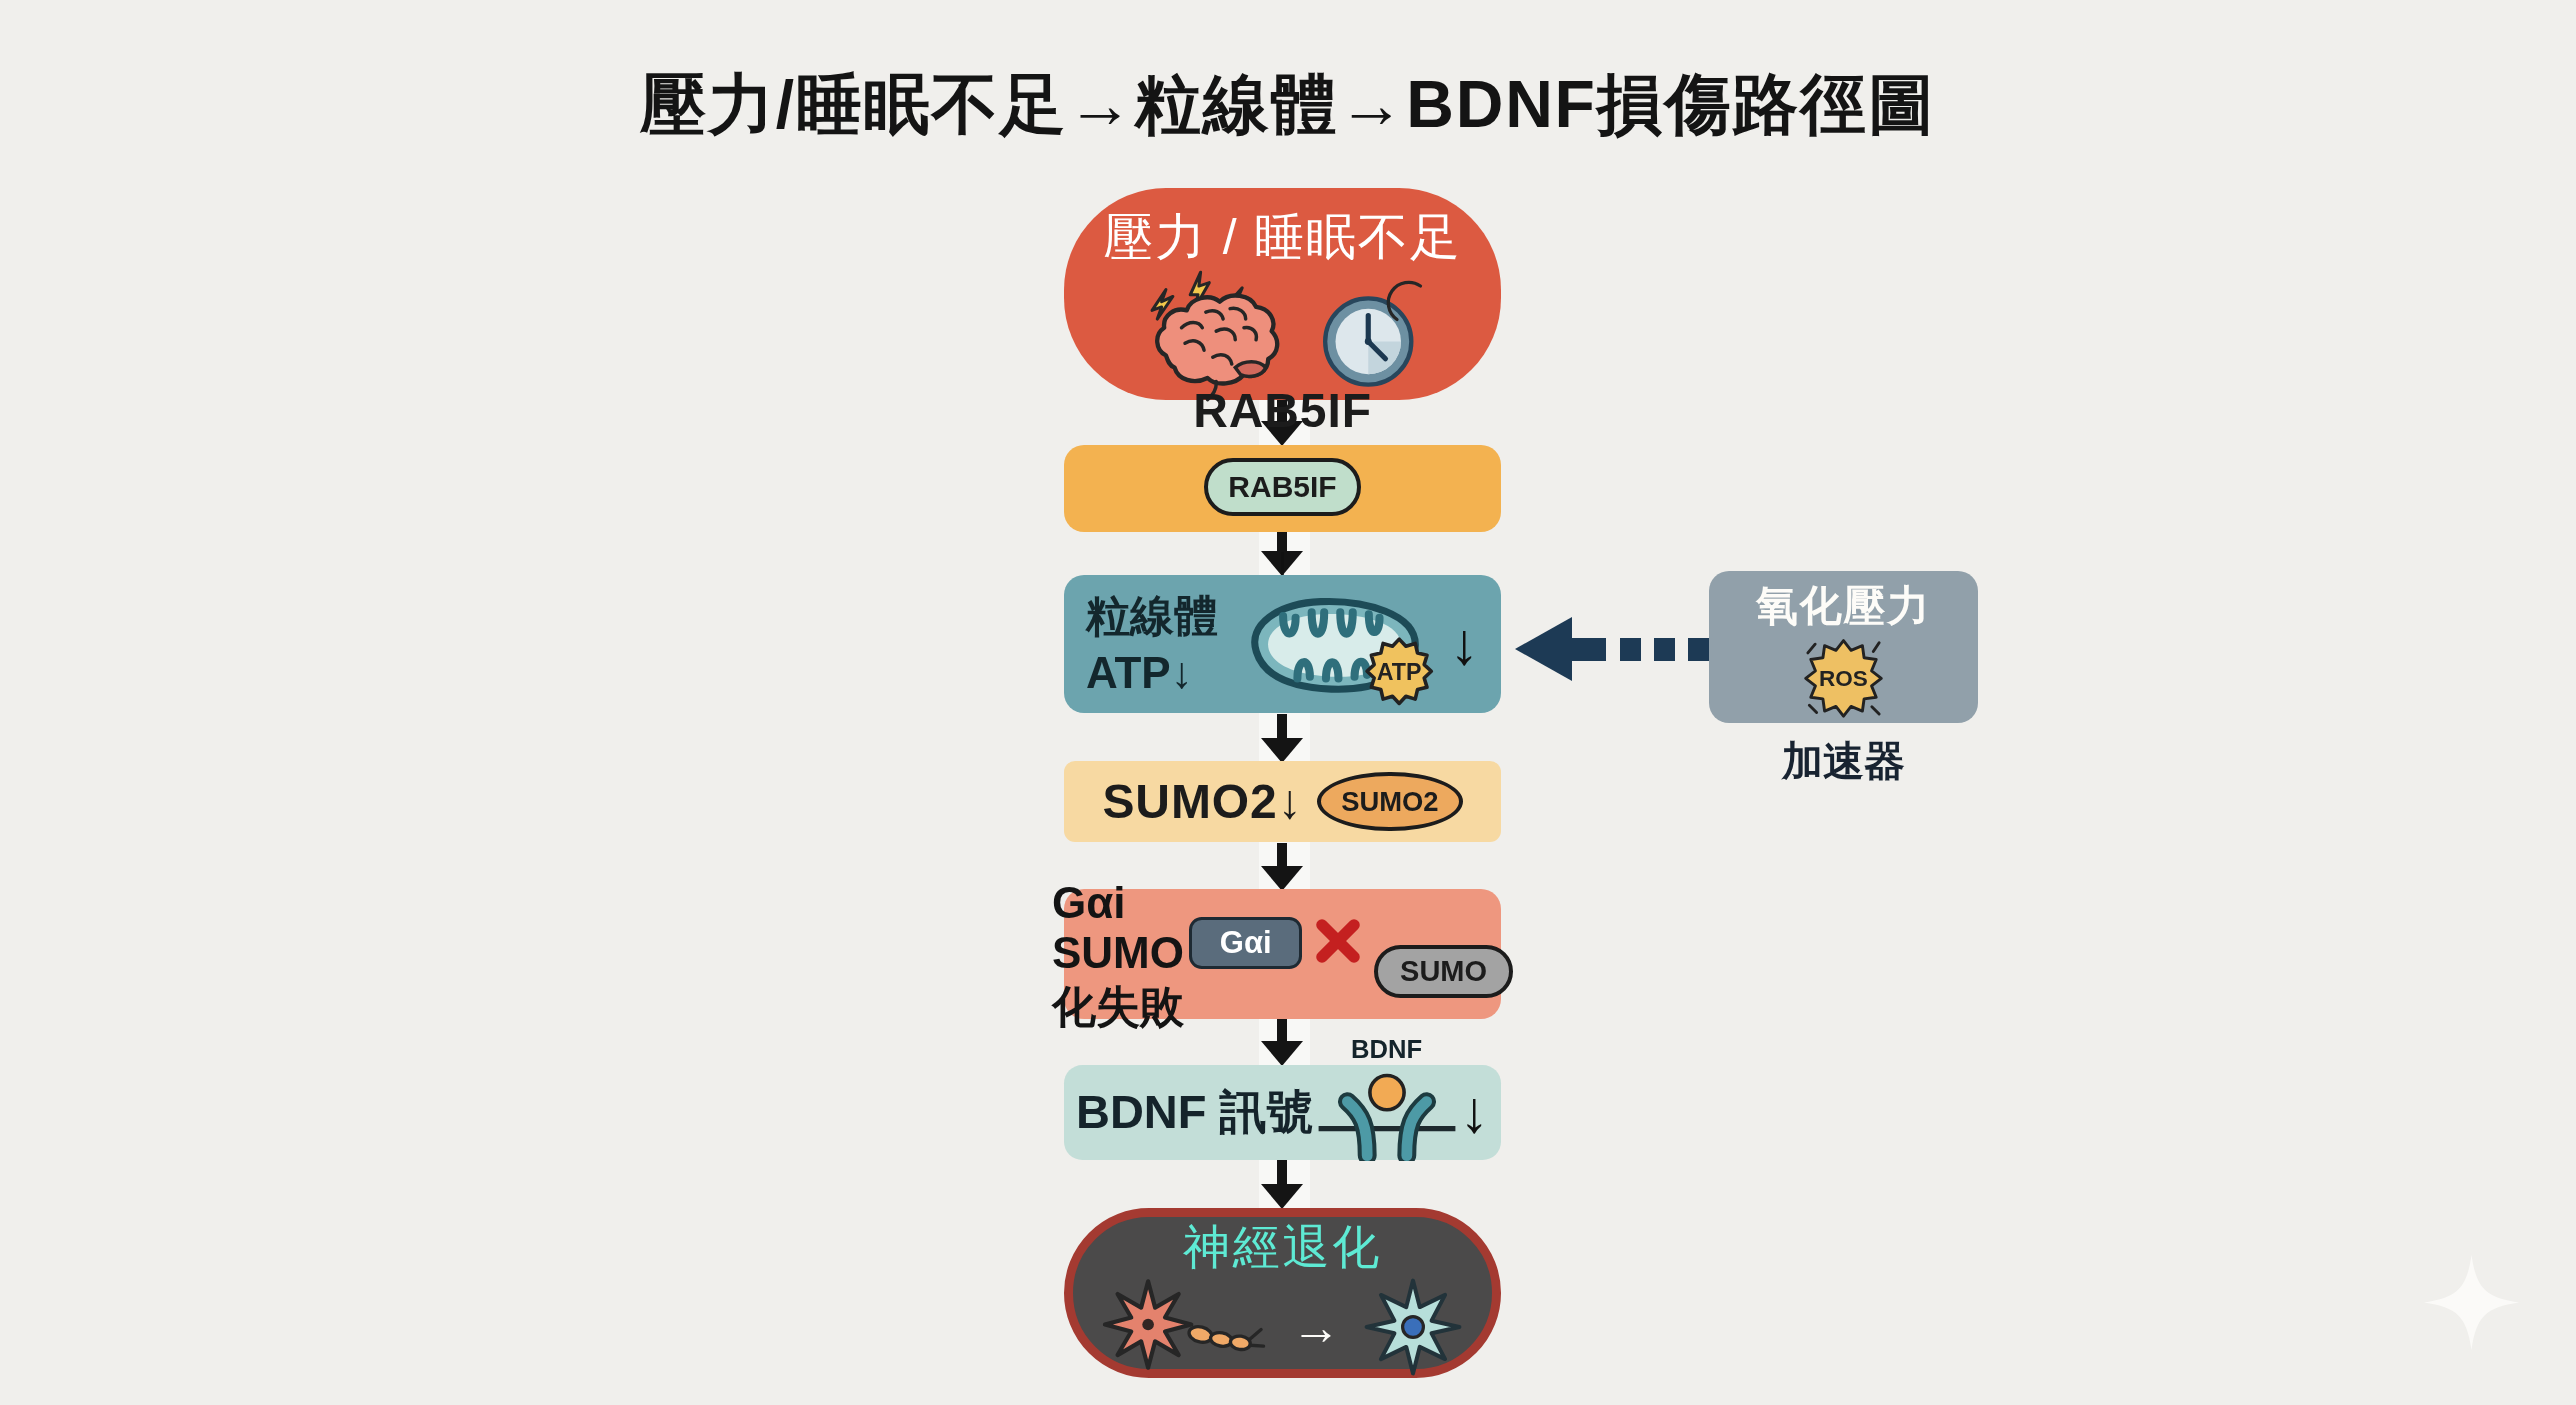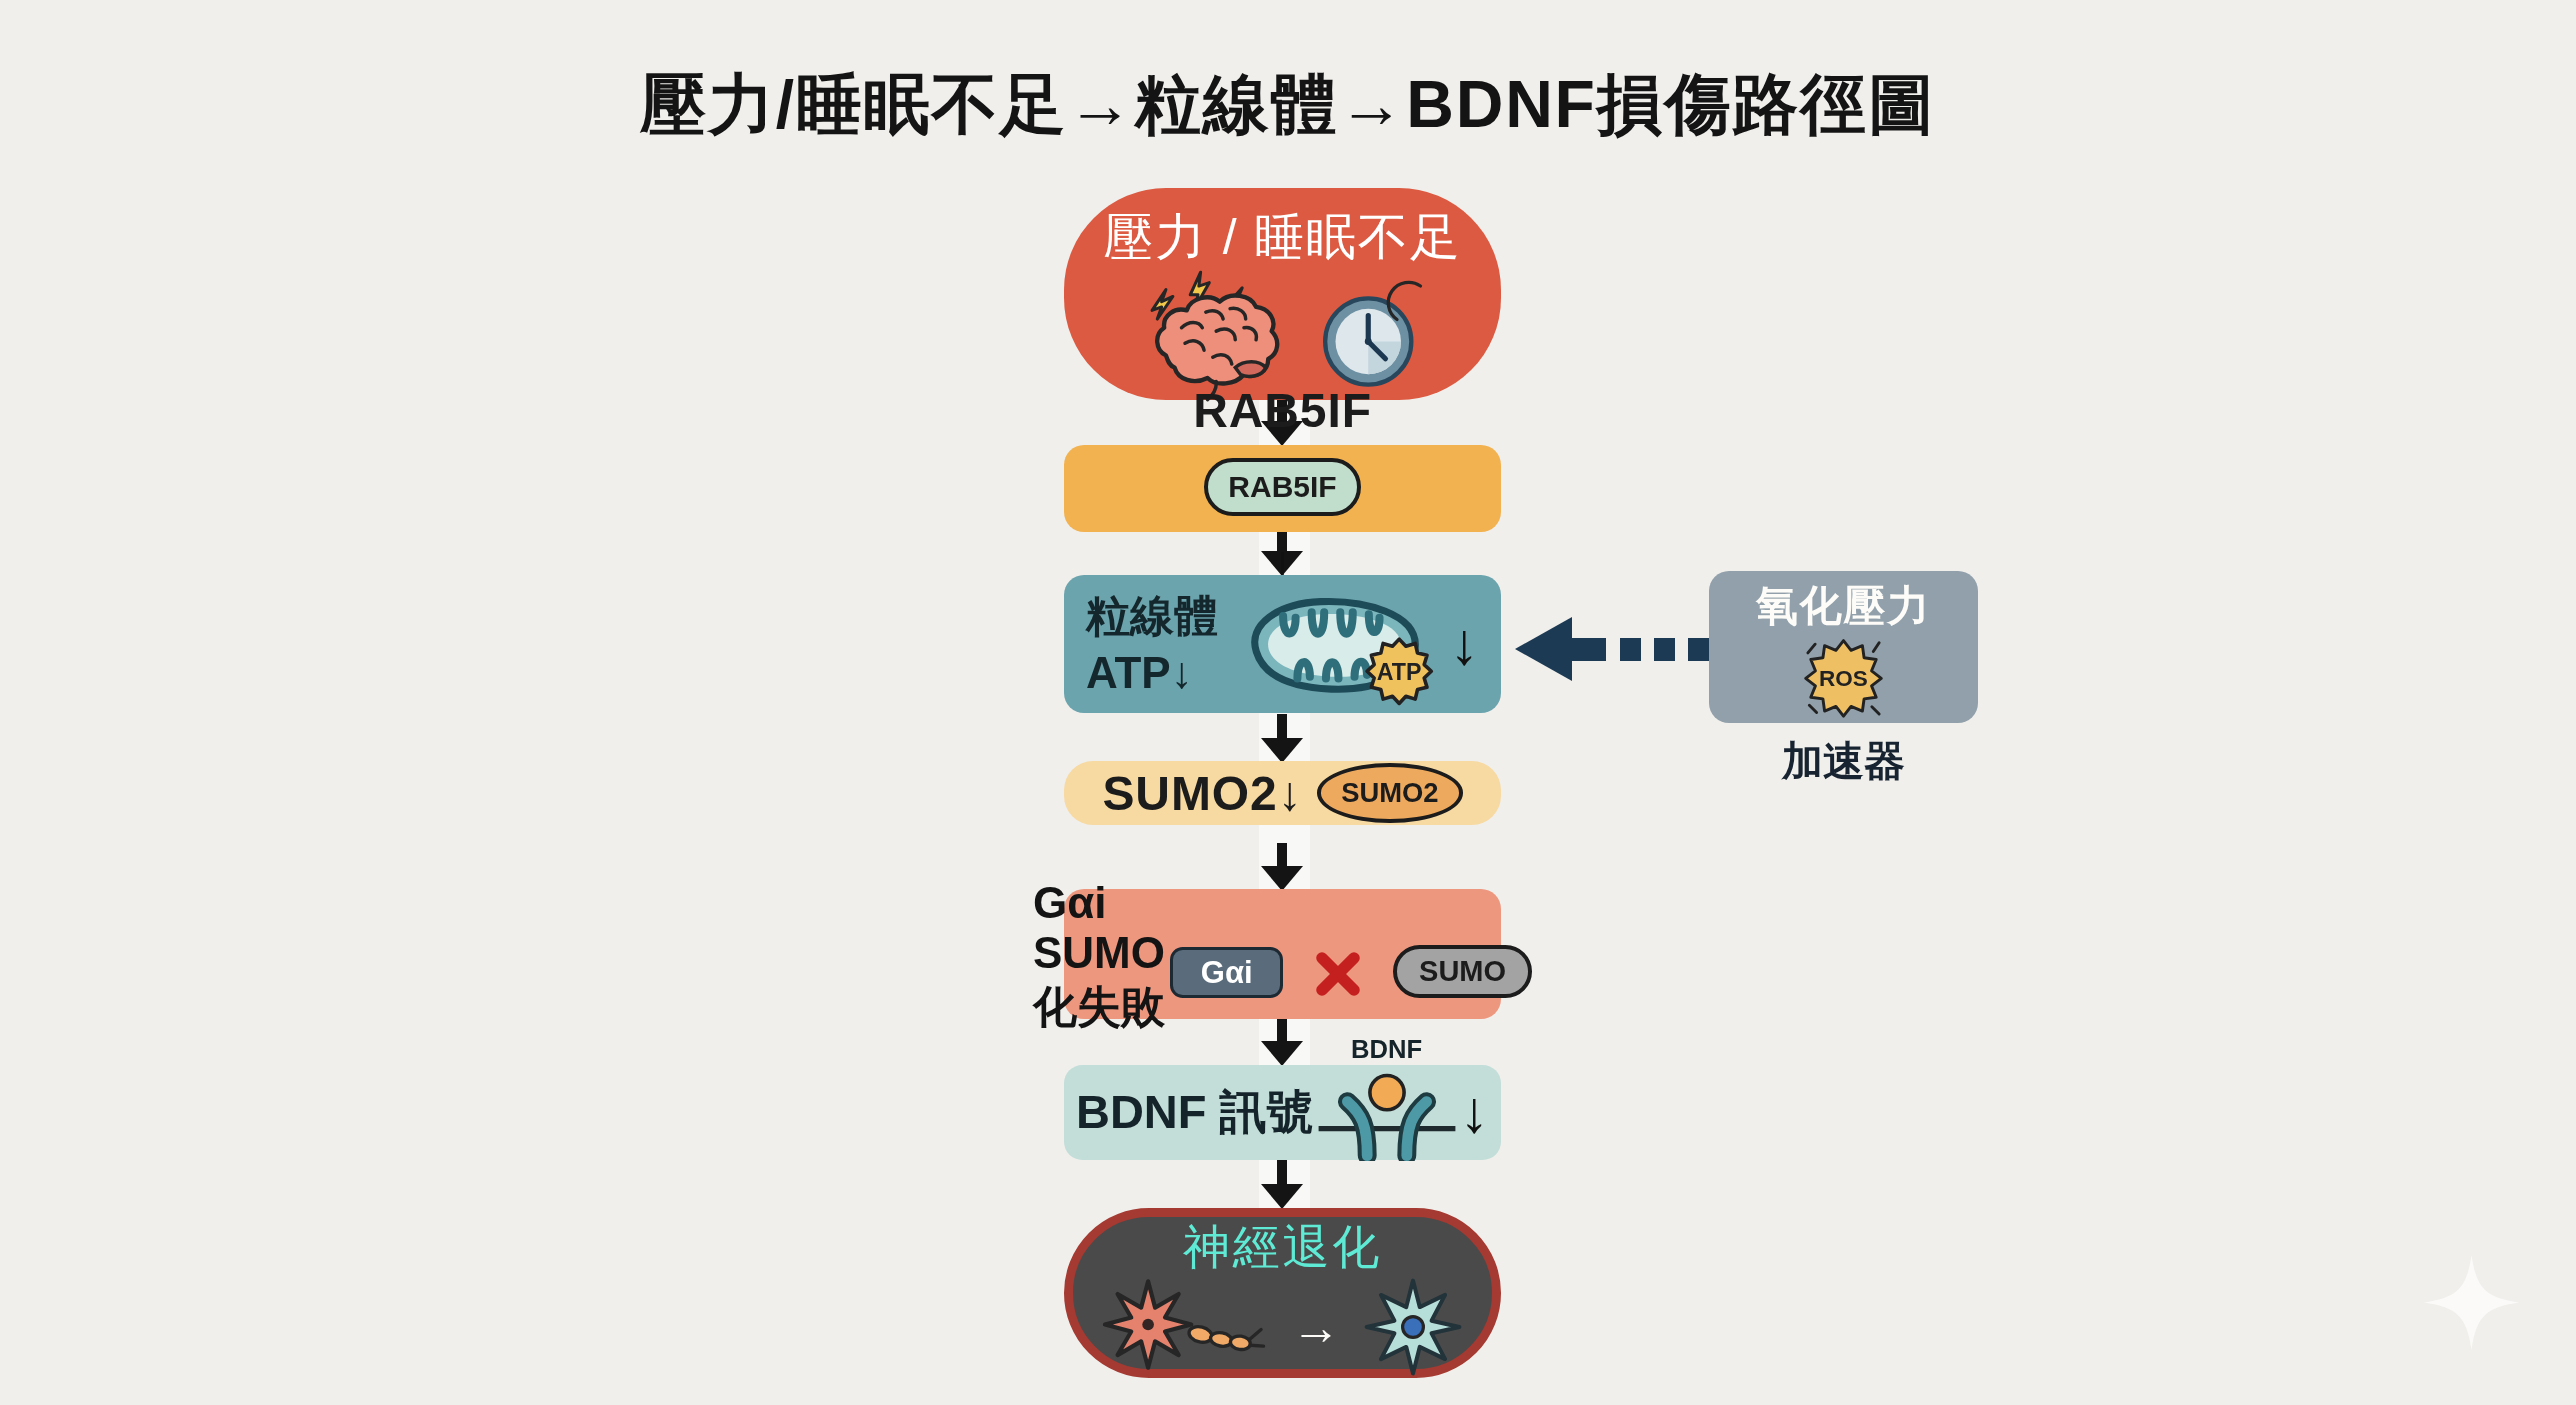--- a/index.html
+++ b/index.html
@@ -35,26 +35,26 @@
 
   .node-oxidative{left:1709px;top:571px;width:269px;height:152px;background:#91a0aa;border-radius:20px;flex-direction:column;padding-top:7.3px;}
   .oxidative-label{font-size:42px;font-weight:800;color:#fdfcf8;letter-spacing:1.8px;}
   .caption-accel{position:absolute;left:1709px;width:269px;top:734px;text-align:center;font-size:41px;font-weight:900;color:#182331;}
 
   .dashed-arrow{position:absolute;left:1515px;top:617px;width:194px;height:64px;display:flex;align-items:center;}
   .da-head{width:0;height:0;border-top:32px solid transparent;border-bottom:32px solid transparent;border-right:57px solid #1d3a55;}
   .da-shaft{width:40px;height:23px;background:#1d3a55;}
   .da-dash{width:24px;height:23px;background:#1d3a55;margin-left:13.7px;}
 
-  .node-sumo2{top:761px;height:64px;background:#f7d9a2;border-radius:29px;gap:14.6px;}
+  .node-sumo2{top:761px;height:81px;background:#f7d9a2;border-radius:11px;gap:14.6px;}
   .pill-ellipse{background:#eda95e;border-radius:50%;font-size:27.4px;padding:12px 20px;}
 
   .node-gai{top:889px;height:130px;background:#ee977f;border-radius:20px;flex-direction:row;gap:5.5px;padding-top:7.3px;}
   .gai-label{font-size:44px;font-weight:900;color:#141414;}
-  .gai-row{display:flex;align-items:flex-end;gap:31px;}
+  .gai-row{display:flex;align-items:flex-start;gap:12px;}
   .tag-gai{background:#5a6c7c;border:3.7px solid #1e2a33;border-radius:12.8px;color:#fff;font-size:31px;font-weight:800;padding:7.3px 27.4px;line-height:1;}
   .pill-sumo{background:#a3a3a3;border-radius:37px;font-size:29px;padding:8.2px 22px;margin-top:28px;}
 
   .node-bdnf{top:1065px;height:95px;background:#c3ded8;border-radius:18.3px;}
   .bdnf-label{font-size:47px;font-weight:900;color:#15242b;}
   .receptor-block{display:flex;flex-direction:column;align-items:center;margin-top:-27.4px;}
   .receptor-caption{font-size:25.6px;font-weight:900;color:#15242b;line-height:1;}
 
   .node-neuro{top:1208px;height:170px;background:#4b4a4a;border:9.1px solid #a43a31;border-radius:91px;flex-direction:column;padding-top:11px;gap:0px;}
   .neuro-label{font-size:47px;font-weight:400;color:#5eead4;letter-spacing:2.7px;}

